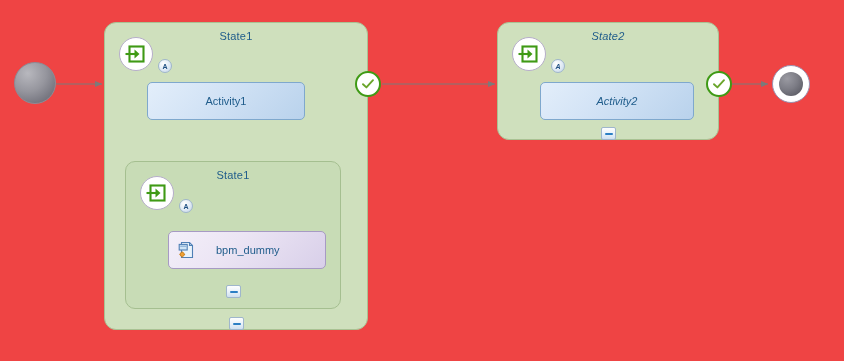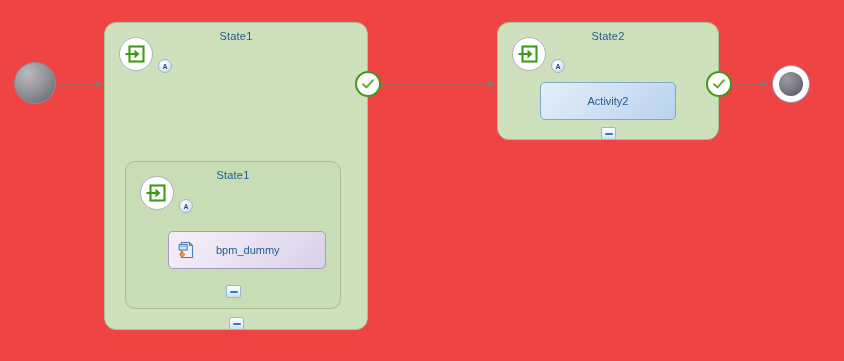--- a/index.html
+++ b/index.html
@@ -221,20 +221,23 @@
     <div class="entry-node" style="left:14px; top:14px;">
       <svg width="22" height="22" viewBox="0 0 22 22">
         <rect x="4.5" y="3.5" width="14" height="15" fill="none" stroke="#3f9a15" stroke-width="2.1"></rect>
         <path d="M 0.5 11 L 13 11" stroke="#3f9a15" stroke-width="2.1" fill="none"></path>
         <path d="M 9.5 6.5 L 14.5 11 L 9.5 15.5 Z" fill="#3f9a15"></path>
       </svg>
     </div>
 
     <div class="badge-a" style="left:53px; top:36px;">A</div>
 
+    <div class="activity" style="left:42px; top:59px; width:158px; height:38px;">
+      <span>Activity1</span>
+    </div>
 
     <div class="state-box nested" style="left:20px; top:138px; width:216px; height:148px;">
 
       <div class="state-title">State1</div>
 
       <div class="entry-node" style="left:14px; top:14px;">
         <svg width="22" height="22" viewBox="0 0 22 22">
           <rect x="4.5" y="3.5" width="14" height="15" fill="none" stroke="#3f9a15" stroke-width="2.1"></rect>
           <path d="M 0.5 11 L 13 11" stroke="#3f9a15" stroke-width="2.1" fill="none"></path>
           <path d="M 9.5 6.5 L 14.5 11 L 9.5 15.5 Z" fill="#3f9a15"></path>
@@ -264,35 +267,35 @@
       <span class="minus"></span>
     </div>
   </div>
 
   <div class="check-node" style="left:355px; top:71px;">
     <svg width="16" height="16" viewBox="0 0 16 16">
       <path d="M 3 8.2 L 6.4 11.4 L 13 4.2" fill="none" stroke="#6aa52b" stroke-width="1.9" stroke-linecap="round" stroke-linejoin="round"></path>
     </svg>
   </div>
 
-  <div class="state-box" style="left:497px; top:22px; width:222px; height:118px;">
+  <div class="state-box" style="left:497px; top:22px; width:222px; height:118px;font-style:italic;">
 
     <div class="state-title">State2</div>
 
     <div class="entry-node" style="left:14px; top:14px;">
       <svg width="22" height="22" viewBox="0 0 22 22">
         <rect x="4.5" y="3.5" width="14" height="15" fill="none" stroke="#3f9a15" stroke-width="2.1"></rect>
         <path d="M 0.5 11 L 13 11" stroke="#3f9a15" stroke-width="2.1" fill="none"></path>
         <path d="M 9.5 6.5 L 14.5 11 L 9.5 15.5 Z" fill="#3f9a15"></path>
       </svg>
     </div>
 
     <div class="badge-a" style="left:53px; top:36px;">A</div>
 
-    <div class="activity" style="left:42px; top:59px; width:136px; height:38px;">
+    <div class="activity" style="left:42px; top:59px; width:154px; height:38px;">
       <span>Activity2</span>
     </div>
 
     <div class="collapse-btn" style="left:103px; top:104px;">
       <span class="minus"></span>
     </div>
   </div>
 
   <div class="check-node" style="left:706px; top:71px;">
     <svg width="16" height="16" viewBox="0 0 16 16">

